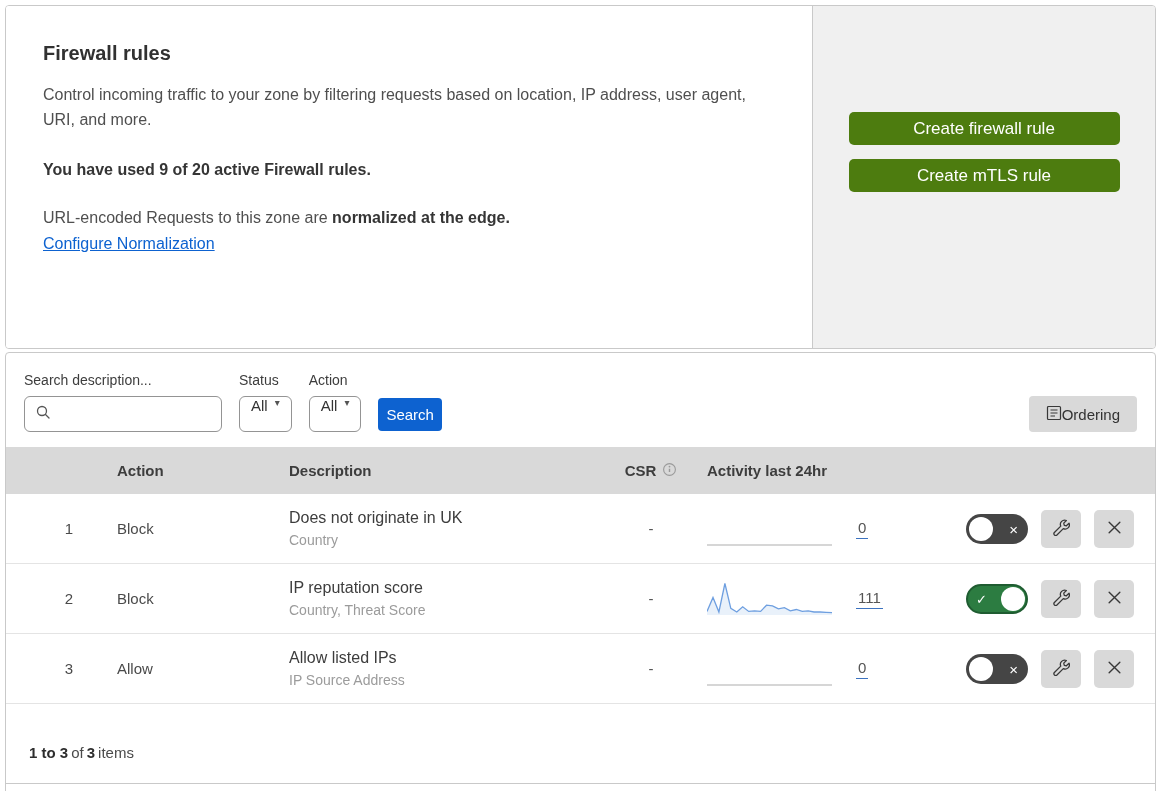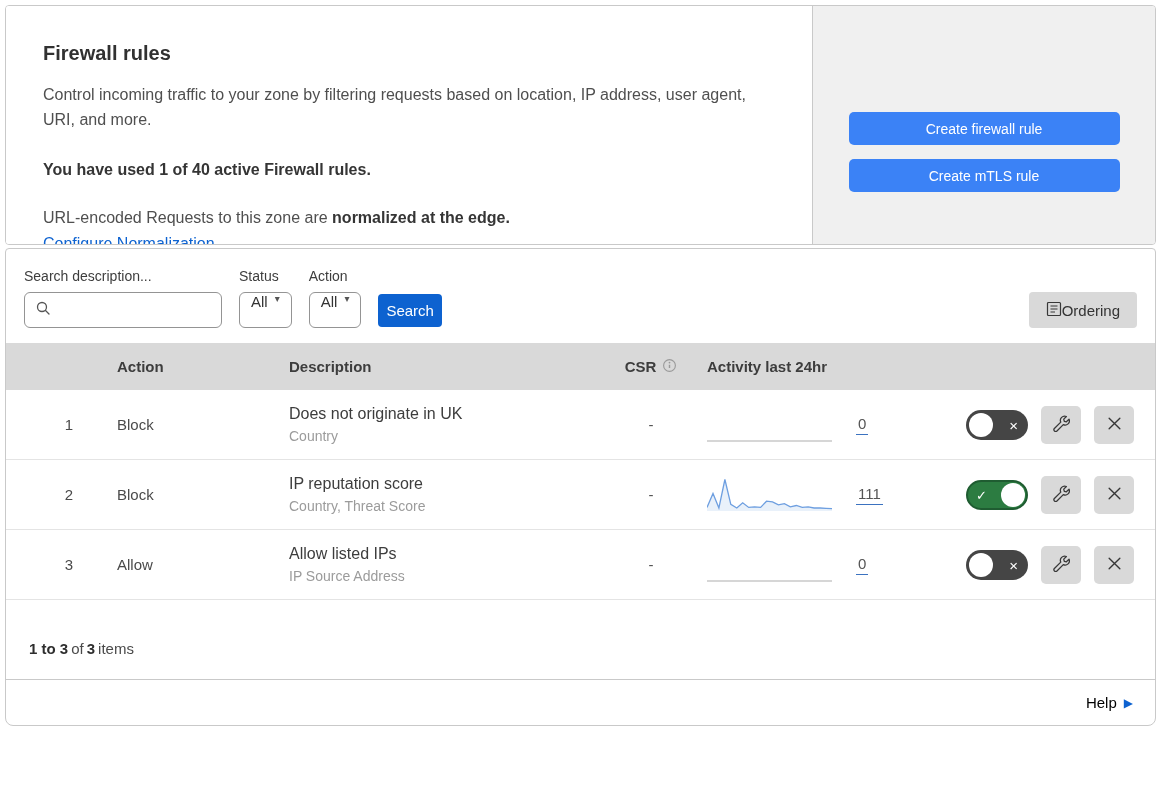--- a/index.html
+++ b/index.html
@@ -5,33 +5,33 @@
   * { box-sizing: border-box; }
   html,body { margin:0; padding:0; }
   body {
     width:1161px; height:791px;
     font-family:"Liberation Sans", sans-serif;
     background:#ffffff; color:#3d3d3d;
   }
   .page { padding:5px 5px 8px; display:flex; flex-direction:column; gap:3px; }
 
   
-  .top-row { display:flex; height:240px; border:1px solid #c9c9c9; border-radius:4px; overflow:hidden; }
+  .top-row { display:flex; height:344px; border:1px solid #c9c9c9; border-radius:4px; overflow:hidden; }
   .intro-card { flex:0 0 807px; background:#fff; border-right:1px solid #c9c9c9; padding:36px 40px 0 37px; }
   .intro-title { font-size:20px; font-weight:600; color:#313131; margin:0 0 18px; }
   .intro-desc { font-size:16px; color:#4f4f4f; line-height:1.55; max-width:748px; margin:0 0 28px; }
   .usage-note { font-size:16px; font-weight:700; color:#353535; margin:0 0 30px; }
   .norm-line { font-size:16px; color:#4f4f4f; margin:0 0 8px; }
   .norm-line strong { color:#353535; margin-left:.28em; }
   .text-link { font-size:16px; color:#0d62d0; text-decoration:underline; cursor:pointer; }
 
   .actions-panel { flex:1; background:#f0f0f0; padding-top:106px; display:flex; flex-direction:column; align-items:center; gap:14px; }
   .btn-primary {
     width:271px; height:33px; border:none; border-radius:5px;
-    background:#3b82f6; color:#fff; font-size:14px; font-family:inherit; cursor:pointer;
+    background:#4d7c0f; color:#fff; font-size:17px; font-family:inherit; cursor:pointer;
   }
 
   
   .main-card { border:1px solid #c9c9c9; border-radius:4px 4px 8px 8px; background:#fff; }
 
   .filter-bar { padding:19px 18px 15px; display:flex; align-items:flex-end; gap:17px; }
   .fgroup { display:flex; flex-direction:column; gap:8px; }
   .flabel { font-size:14px; color:#3d3d3d; }
   .search-box { width:198px; height:36px; border:1px solid #949494; border-radius:6px; background:#fff; display:flex; align-items:center; gap:8px; padding:0 10px; }
   .search-box input { border:none; outline:none; flex:1; font-size:14px; font-family:inherit; min-width:0; background:transparent; }
@@ -80,21 +80,21 @@
 </style>
 </head>
 <body>
 
 <div class="page">
 
   <div class="top-row">
     <section class="intro-card">
       <h1 class="intro-title">Firewall rules</h1>
       <p class="intro-desc">Control incoming traffic to your zone by filtering requests based on location, IP address, user agent, URI, and more.</p>
-      <p class="usage-note">You have used 1 of 40 active Firewall rules.</p>
+      <p class="usage-note">You have used 9 of 20 active Firewall rules.</p>
       <p class="norm-line"><span>URL-encoded Requests to this zone are</span><strong>normalized at the edge.</strong></p>
       <a class="text-link">Configure Normalization</a>
     </section>
 
     <aside class="actions-panel">
       <button class="btn-primary">Create firewall rule</button>
       <button class="btn-primary">Create mTLS rule</button>
     </aside>
   </div>
 

